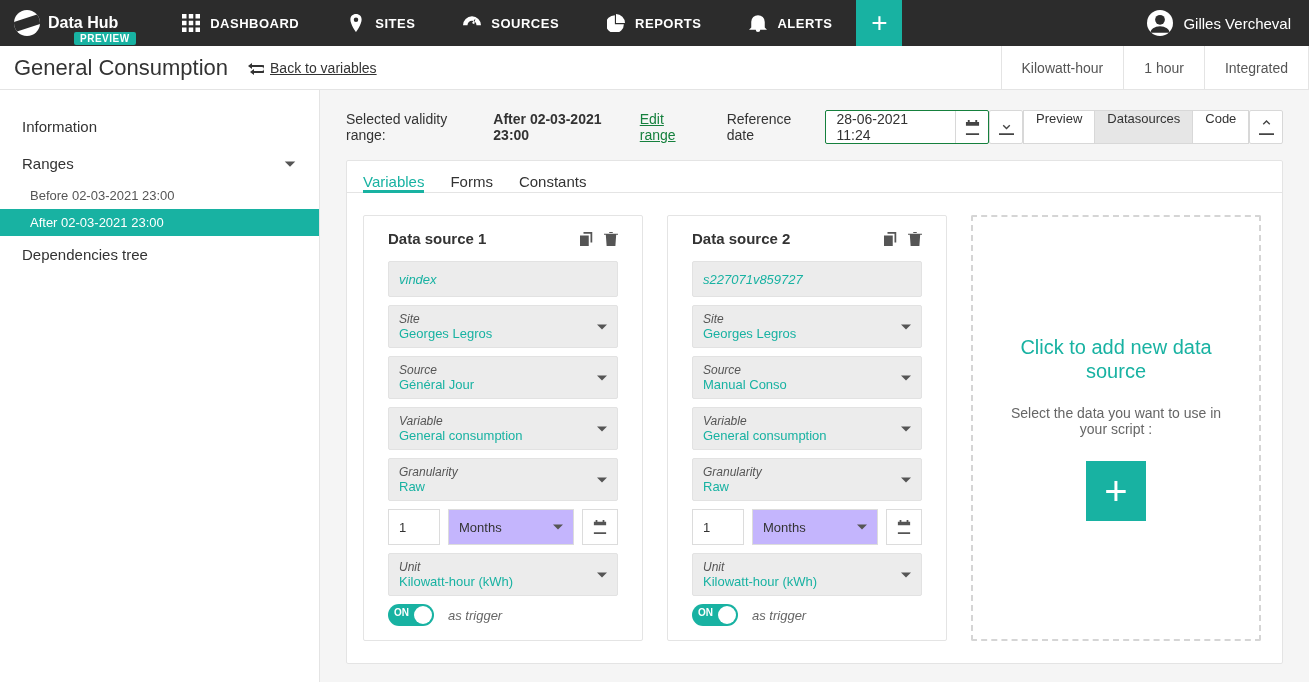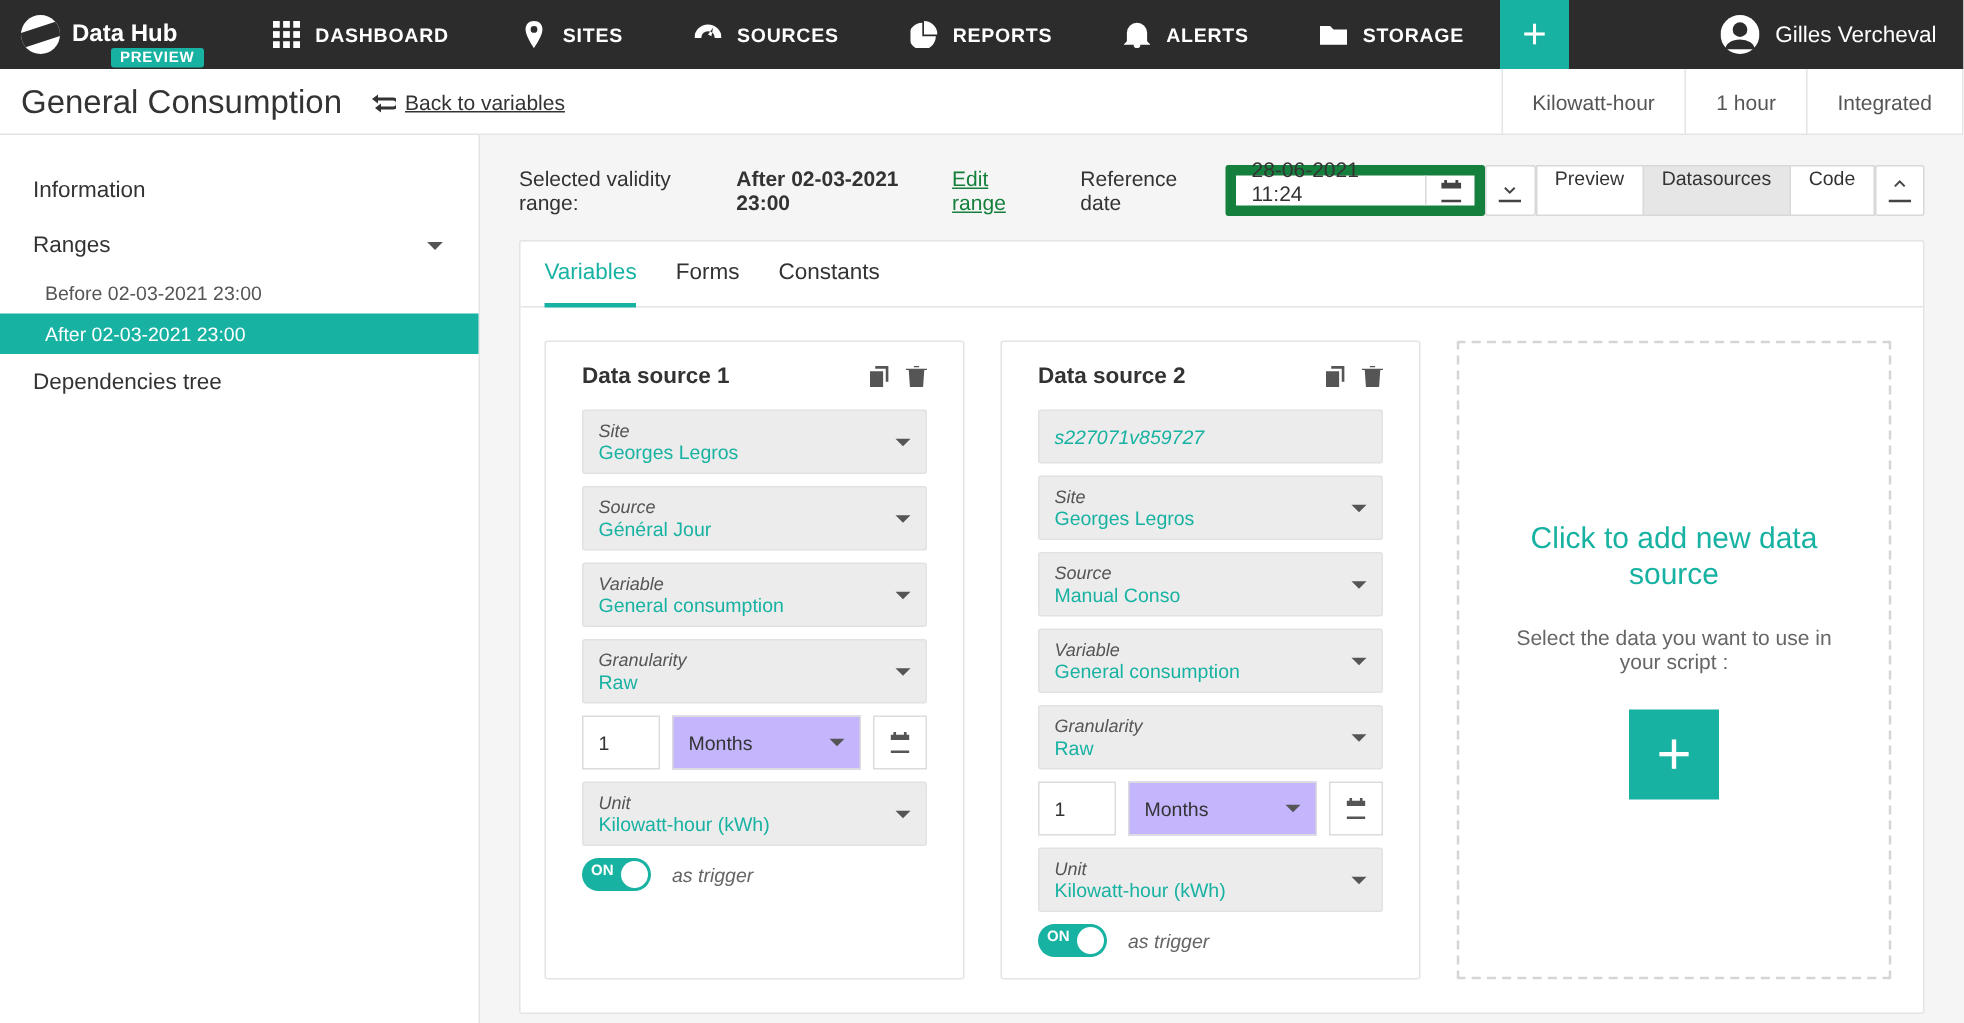--- a/index.html
+++ b/index.html
@@ -39,35 +39,35 @@
   .side-sub { padding: 6px 22px 6px 30px; font-size: 13px; color: #555; cursor: pointer; }
   .side-sub.active { background: #18b2a2; color: #fff; }
   .chev { width: 14px; height: 14px; fill: #555; }
 
   
   .main { flex: 1; padding: 20px 26px; overflow: auto; }
   .toolbar { display: flex; align-items: center; margin-bottom: 16px; }
   .toolbar .lbl { font-size: 14px; color: #333; margin-right: 4px; }
   .toolbar .bold { font-weight: 700; }
   .editlink { color: #15803d; text-decoration: underline; cursor: pointer; font-size: 14px; }
-  .tbox { background:#fff; border:7px solid #15803d; border-radius: 2px; height: 34px; display: flex; align-items: flex-end; }
+  .tbox { background:#fff; border:1px solid #15803d; border-radius: 2px; height: 34px; display: flex; align-items: flex-start; }
   .tdate { padding: 0 10px; font-size: 14px; color: #333; }
   .tsep { width: 34px; height: 100%; border-left:1px solid #d8d8d8; display:flex; align-items:center; justify-content:center; }
   .tsep svg { width:15px; height:15px; fill:#444; }
   .ticon { width: 34px; height: 34px; background:#fff; border:1px solid #d8d8d8; border-radius:2px; display:flex; align-items:center; justify-content:center; cursor:pointer; }
   .ticon svg { width: 15px; height: 15px; fill:#444; }
   .segbtns { display:flex; }
   .segbtn { background:#fff; border:1px solid #d8d8d8; padding: 0 12px; height:34px; font-size:13px; cursor:pointer; }
   .segbtn:not(:first-child){ border-left:none; }
   .segbtn.active { background:#e6e6e6; }
 
   
   .panel { background:#fff; border:1px solid #e4e4e4; border-radius: 2px; }
   .tabs { display:flex; gap: 26px; padding: 12px 16px 0 16px; border-bottom:1px solid #e4e4e4; }
-  .tab { font-size:15px; color:#333; padding-bottom: 12px; cursor:pointer; }
+  .tab { font-size:15px; color:#333; padding-bottom: 0; cursor:pointer; }
   .tab.active { color:#18b2a2; border-bottom:3px solid #18b2a2; margin-bottom:-1px; }
 
   .sources-row { display:flex; gap: 24px; padding: 22px 16px; }
   .ds-card { width: 280px; border:1px solid #e4e4e4; border-radius:2px; padding: 14px 24px; }
   .ds-head { display:flex; align-items:center; justify-content:space-between; margin-bottom: 14px; }
   .ds-title { font-size:15px; font-weight:600; }
   .ds-icons { display:flex; gap:10px; }
   .ds-icons svg { width:14px; height:14px; fill:#555; cursor:pointer; }
 
   .field { background:#ececec; border:1px solid #e2e2e2; border-radius:2px; margin-bottom: 8px; padding: 6px 10px; position:relative; }
@@ -135,26 +135,20 @@
       <svg viewBox="0 0 16 16">
           <path d="M8 0v8h8A8 8 0 008 0zM7 1a8 8 0 108 8H7V1z"></path>
         </svg>
       <span>REPORTS</span>
     </div>
     <div class="navitem">
       <svg viewBox="0 0 16 16">
           <path d="M8 16a2 2 0 002-2H6a2 2 0 002 2zm6-4V7a6 6 0 10-12 0v5l-2 2h16l-2-2z"></path>
         </svg>
       <span>ALERTS</span>
-    </div>
-    <div class="navitem">
-      <svg viewBox="0 0 16 16">
-          <path d="M0 3h6l2 2h8v9H0z"></path>
-        </svg>
-      <span>STORAGE</span>
     </div>
     <div class="addbtn">+</div>
   </div>
   <div class="spacer"></div>
   <div class="user">
     <svg class="user-icon" viewBox="0 0 16 16">
         <circle cx="8" cy="8" r="8"></circle>
         <circle cx="8" cy="6" r="3" fill="#2c2c2c"></circle>
         <path d="M2 14a6 4 0 0112 0z" fill="#2c2c2c"></path>
       </svg>
@@ -239,20 +233,23 @@
             <div class="ds-title">Data source 1</div>
             <div class="ds-icons">
               <svg viewBox="0 0 16 16">
                   <path d="M4 0h10v12h-2V2H4V0zM0 4h10v12H0V4z"></path>
                 </svg>
               <svg viewBox="0 0 16 16">
                   <path d="M2 2h12l-1 14H3L2 2zm4-2h4v1H6V0zM0 2h16v1H0z"></path>
                 </svg>
             </div>
           </div>
+          <div class="field single">
+              <span class="placeholder">vindex</span>
+            </div>
           <div class="field">
               <div class="small">Site</div>
               <div class="val">Georges Legros</div>
               <div class="caret"></div>
             </div>
           <div class="field">
               <div class="small">Source</div>
               <div class="val">Général Jour</div>
               <div class="caret"></div>
             </div>

